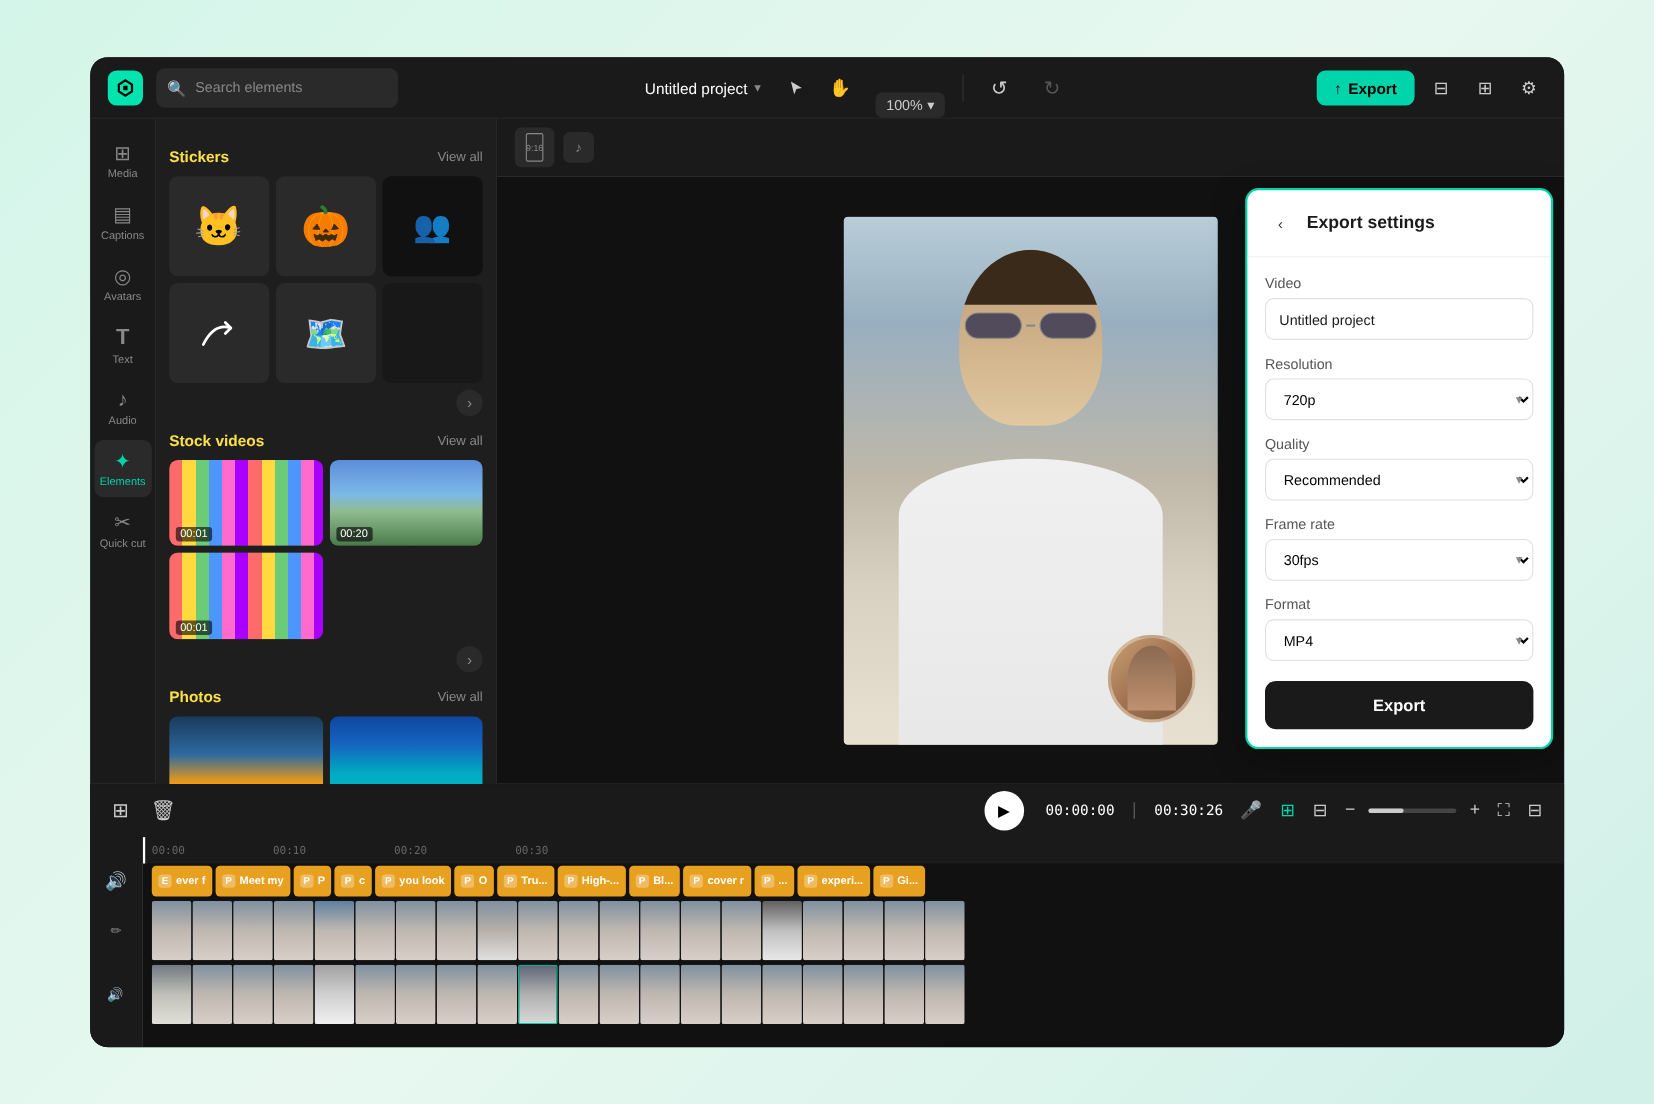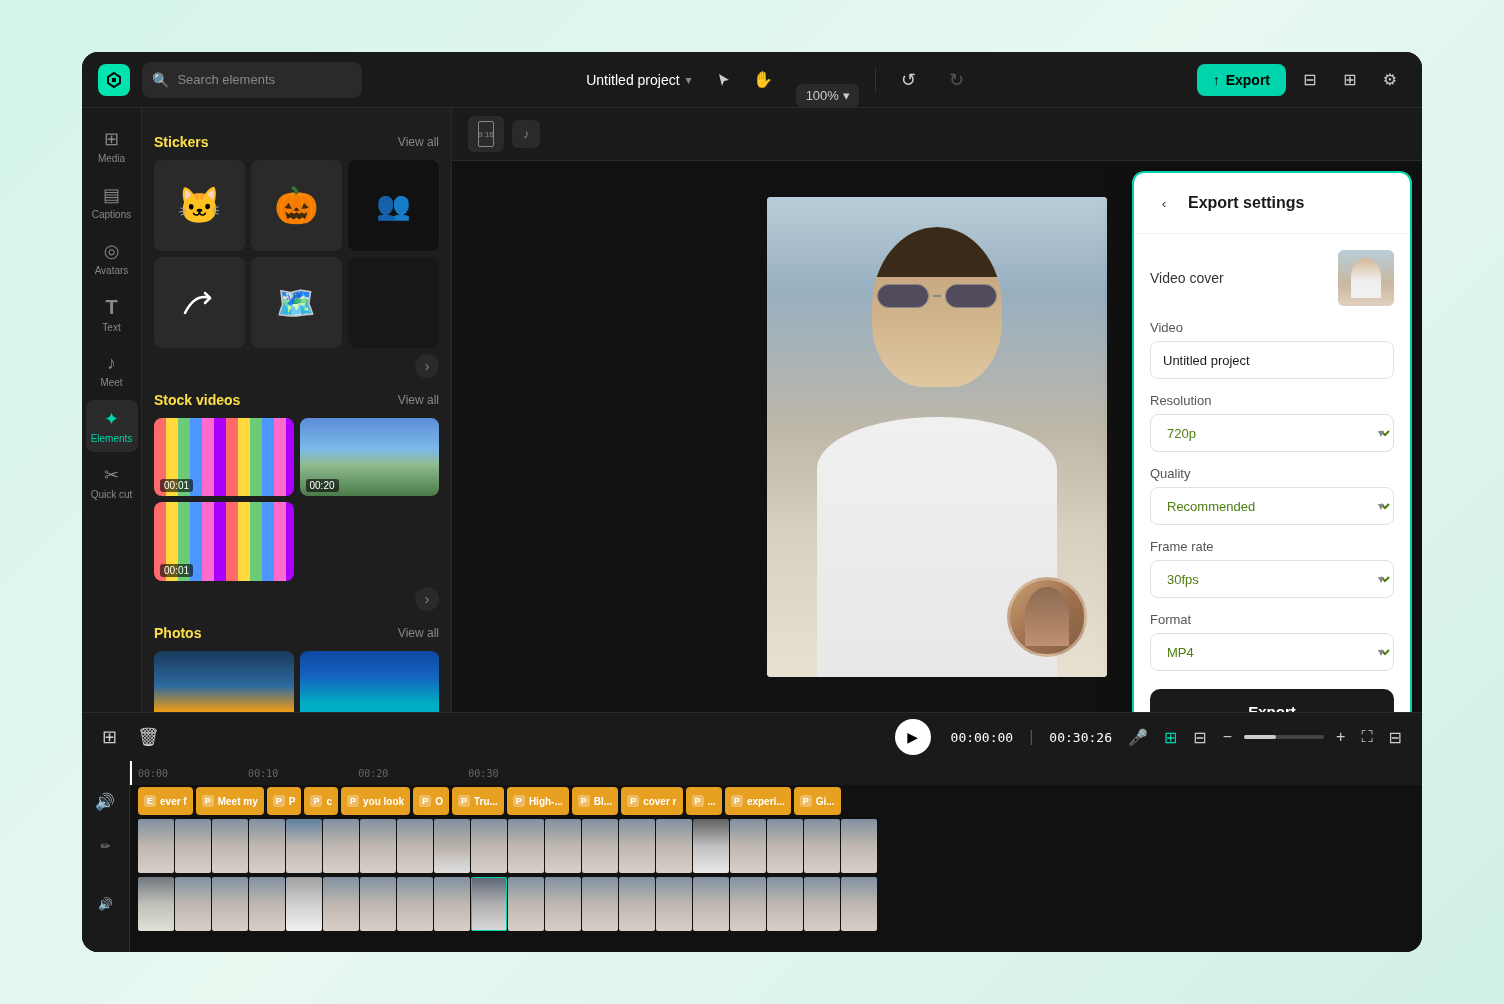--- a/index.html
+++ b/index.html
@@ -522,21 +522,21 @@
       height: 100%;
       background: linear-gradient(180deg, #8090a0 0%, #c0b8b0 50%, #d8d0c8 100%);
     }
     select {
       width: 100%;
       height: 38px;
       border: 1px solid #e0e0e0;
       border-radius: 8px;
       padding: 0 12px;
       font-size: 13px;
-      color: #4d7c0f;
+      color: #000000;
       background: #fff;
       cursor: pointer;
       outline: none;
     }
     .tiktok-icon {
       width: 28px;
       height: 28px;
       background: #2a2a2a;
       border-radius: 6px;
       display: flex;
@@ -613,21 +613,21 @@
       <div class="sidebar-item">
         <span class="si-icon">◎</span>
         <span>Avatars</span>
       </div>
       <div class="sidebar-item">
         <span class="si-icon" style="font-size:20px;font-weight:bold;">T</span>
         <span>Text</span>
       </div>
       <div class="sidebar-item">
         <span class="si-icon">♪</span>
-        <span>Meet</span>
+        <span>Audio</span>
       </div>
       <div class="sidebar-item active">
         <span class="si-icon" style="color:#00d4aa;">✦</span>
         <span style="color:#00d4aa;">Elements</span>
       </div>
       <div class="sidebar-item">
         <span class="si-icon">✂</span>
         <span>Quick cut</span>
       </div>
     </div>
@@ -745,31 +745,20 @@
             </div>
           </div>
 
           <div class="export-panel">
             <div class="export-panel-header">
               <button class="back-btn">‹</button>
               <span class="export-panel-title">Export settings</span>
             </div>
             <div class="export-panel-body">
 
-              <div class="video-cover-row">
-                <span class="cover-label">Video cover</span>
-                <div class="cover-thumb">
-                  <div class="cover-thumb-inner">
-
-                    <div style="width:100%;height:100%;background:linear-gradient(180deg,#b8cdd8 0%,#c8b8a0 60%,#e0d0c0 100%);display:flex;align-items:center;justify-content:center;position:relative;">
-                      <div style="width:30px;height:40px;background:linear-gradient(180deg,#d4b896 0%,#f0f0f0 60%);border-radius:50% 50% 0 0;"></div>
-                    </div>
-                  </div>
-                </div>
-              </div>
 
               <div class="field-group">
                 <label class="field-label">Video</label>
                 <input class="field-input" type="text" value="Untitled project" style="">
               </div>
 
               <div class="field-group">
                 <label class="field-label">Resolution</label>
                 <div class="select-wrapper">
                   <select>

